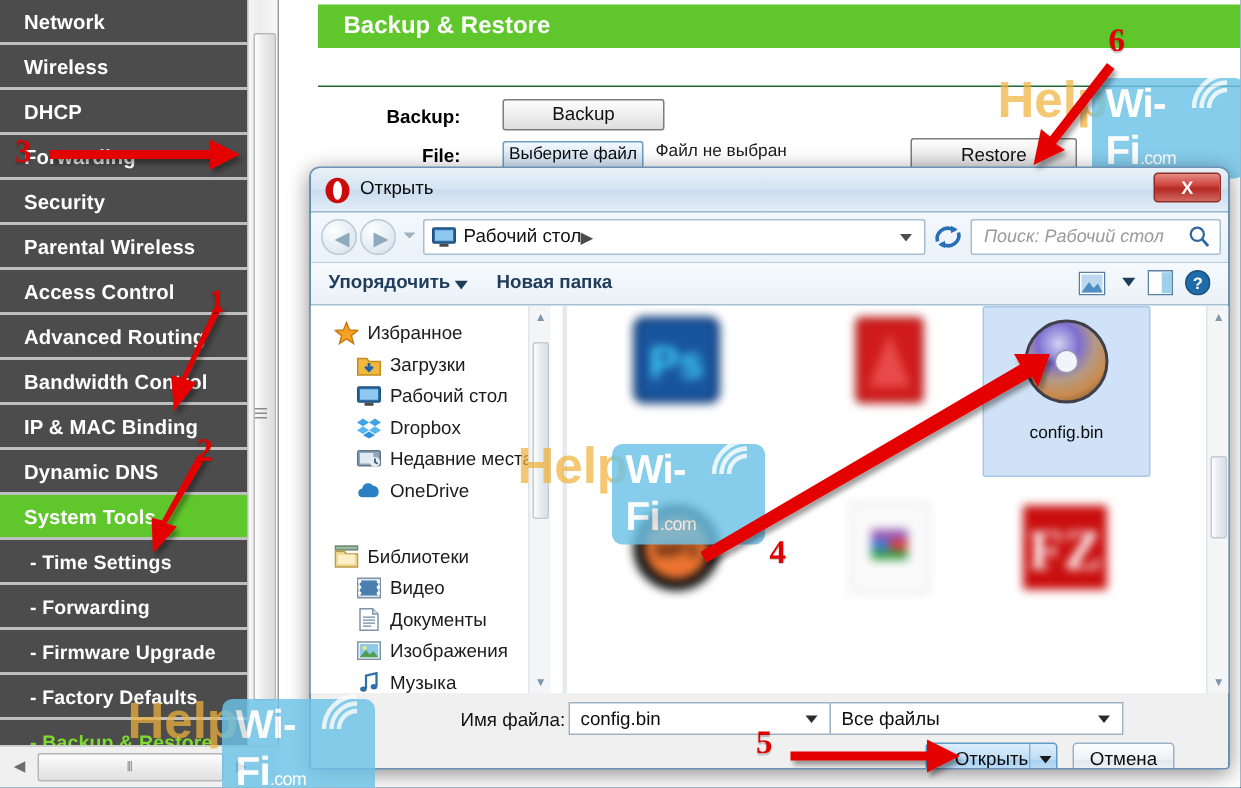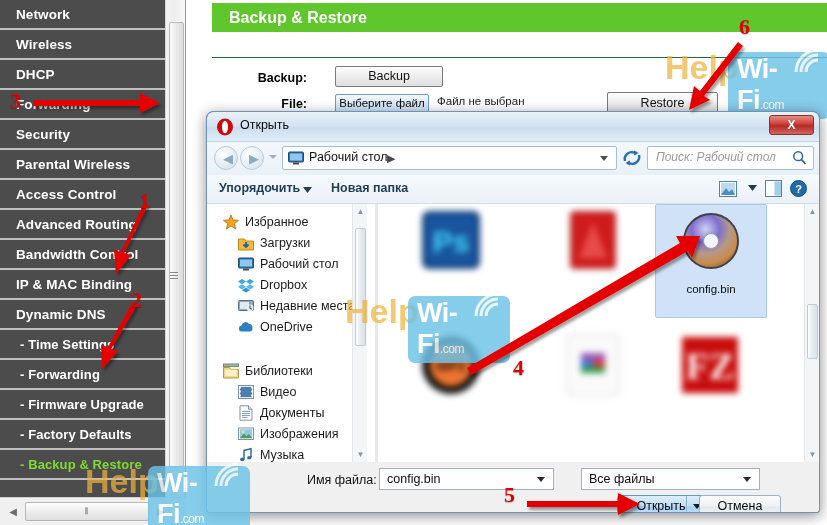--- a/index.html
+++ b/index.html
@@ -283,21 +283,21 @@
     background:#ffffff;border:1px solid #9fb3c4;
     box-sizing:border-box;cursor:text;
   }
   .fname-val{position:absolute;left:7px;top:3px;font-size:12.5px;color:#0d0d0d;}
   .fname-caret{
     position:absolute;right:8px;top:8px;width:0;height:0;
     border-left:4px solid transparent;border-right:4px solid transparent;
     border-top:5px solid #2b2b2b;
   }
   .filter-select{
-    position:absolute;left:374px;top:6px;width:179px;height:22px;
+    position:absolute;left:346px;top:6px;width:196px;height:22px;
     background:#ffffff;border:1px solid #9fb3c4;
     box-sizing:border-box;cursor:pointer;
   }
   .filter-val{position:absolute;left:7px;top:3px;font-size:12.5px;color:#0d0d0d;}
   .open-btn{
     position:absolute;left:410px;top:33px;width:88px;height:23px;
     background:linear-gradient(to bottom,#ddeefc,#bfddf6 48%,#a8d1f2 52%,#cbe6fb);
     border:1px solid #5f9bc9;border-radius:3px;
     font-size:12.5px;color:#0a0a0a;text-align:center;line-height:21px;
     box-sizing:border-box;cursor:pointer;
@@ -305,21 +305,21 @@
   .open-split{
     position:absolute;left:479px;top:34px;width:19px;height:21px;
     border-left:1px solid #8ab4d8;box-sizing:border-box;
   }
   .open-split .ar{
     position:absolute;left:6px;top:8px;width:0;height:0;
     border-left:4px solid transparent;border-right:4px solid transparent;
     border-top:5px solid #1a1a1a;
   }
   .cancel-btn{
-    position:absolute;left:492px;top:33px;width:82px;height:23px;
+    position:absolute;left:508px;top:33px;width:68px;height:23px;
     background:linear-gradient(to bottom,#fbfcfd,#eef2f6 48%,#e2e8ee 52%,#f4f7fa);
     border:1px solid #9bb3c8;border-radius:3px;
     font-size:12.5px;color:#0a0a0a;text-align:center;line-height:21px;
     box-sizing:border-box;cursor:pointer;
   }
   .anno-num{
     position:absolute;color:#e00000;font-weight:bold;font-size:22px;
     font-family:"Liberation Serif","DejaVu Serif",serif;
     text-shadow:0 1px 1px rgba(0,0,0,.25);
   }
@@ -335,20 +335,21 @@
     <div class="nav-item">Wireless</div>
     <div class="nav-item">DHCP</div>
     <div class="nav-item">Forwarding</div>
     <div class="nav-item">Security</div>
     <div class="nav-item">Parental Wireless</div>
     <div class="nav-item">Access Control</div>
     <div class="nav-item">Advanced Routing</div>
     <div class="nav-item">Bandwidth Control</div>
     <div class="nav-item">IP &amp; MAC Binding</div>
     <div class="nav-item">Dynamic DNS</div>
+    <div class="nav-item active">System Tools</div>
     <div class="nav-item indent">- Time Settings</div>
     <div class="nav-item indent">- Forwarding</div>
     <div class="nav-item indent">- Firmware Upgrade</div>
     <div class="nav-item indent">- Factory Defaults</div>
     <div class="nav-item indent sub-active">- Backup &amp; Restore</div>
 
   </div>
 
   <div class="v-scroll">
     <div class="v-thumb"></div>

